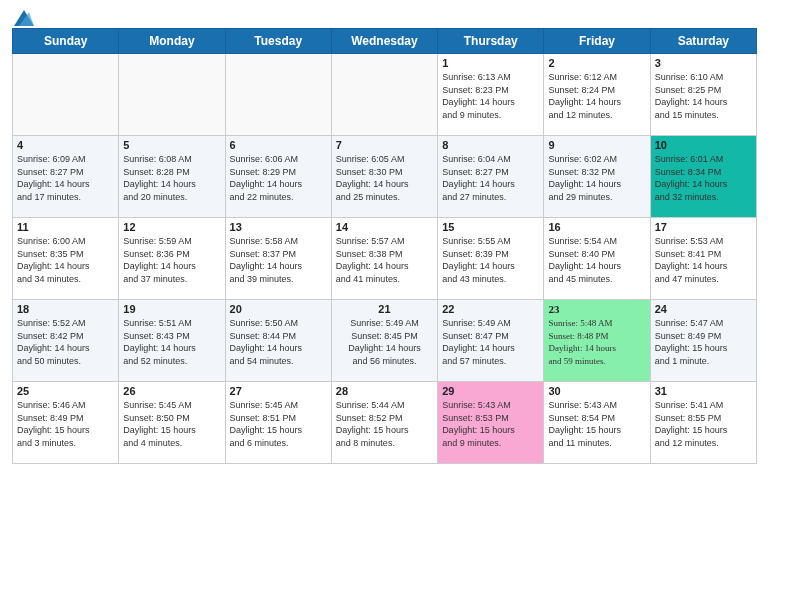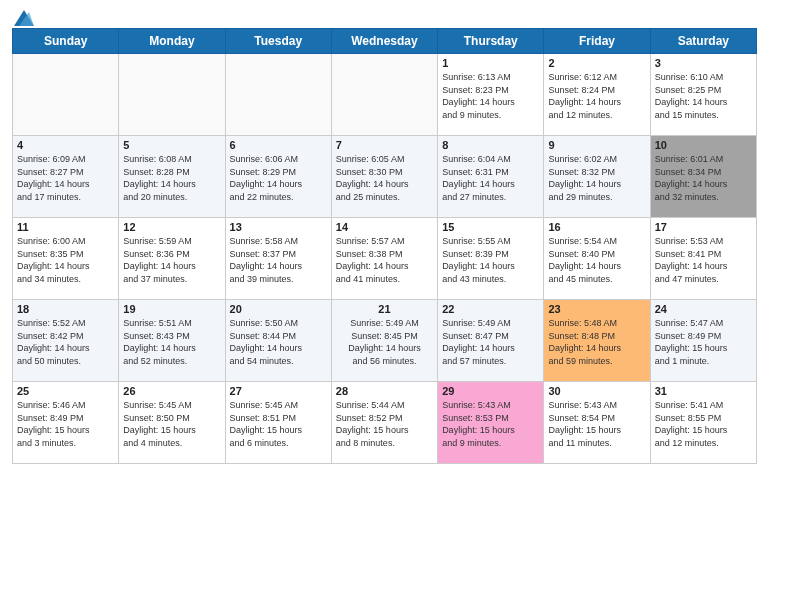--- a/index.html
+++ b/index.html
@@ -182,32 +182,32 @@
           <td style="background: rgb(242, 246, 250);">
             <span class="day-num">7</span>
             <div class="day-detail" style="white-space: pre-line;">Sunrise: 6:05 AM
 Sunset: 8:30 PM
 Daylight: 14 hours
 and 25 minutes.</div>
           </td>
           <td style="background: rgb(242, 246, 250);">
             <span class="day-num">8</span>
             <div class="day-detail" style="white-space: pre-line;">Sunrise: 6:04 AM
-Sunset: 6:31 PM
+Sunset: 8:27 PM
 Daylight: 14 hours
 and 27 minutes.</div>
           </td>
           <td style="background: rgb(242, 246, 250);">
             <span class="day-num">9</span>
             <div class="day-detail" style="white-space: pre-line;">Sunrise: 6:02 AM
 Sunset: 8:32 PM
 Daylight: 14 hours
 and 29 minutes.</div>
           </td>
-          <td style="background: #a3a3a3;">
+          <td style="background: #14b8a6;">
             <span class="day-num">10</span>
             <div class="day-detail" style="white-space: pre-line;">Sunrise: 6:01 AM
 Sunset: 8:34 PM
 Daylight: 14 hours
 and 32 minutes.</div>
           </td>
         </tr>
         <tr>
           <td style="background: rgb(255, 255, 255); margin-left: 36px;">
             <span class="day-num">11</span>
@@ -288,21 +288,21 @@
 Daylight: 14 hours
 and 56 minutes.</div>
           </td>
           <td style="background: rgb(242, 246, 250);">
             <span class="day-num">22</span>
             <div class="day-detail" style="white-space: pre-line;">Sunrise: 5:49 AM
 Sunset: 8:47 PM
 Daylight: 14 hours
 and 57 minutes.</div>
           </td>
-          <td style="background: #fdba74;">
+          <td style="background: #86efac; font-family: Liberation Serif, serif;">
             <span class="day-num">23</span>
             <div class="day-detail" style="white-space: pre-line;">Sunrise: 5:48 AM
 Sunset: 8:48 PM
 Daylight: 14 hours
 and 59 minutes.</div>
           </td>
           <td style="background: rgb(242, 246, 250);">
             <span class="day-num">24</span>
             <div class="day-detail" style="white-space: pre-line;">Sunrise: 5:47 AM
 Sunset: 8:49 PM

